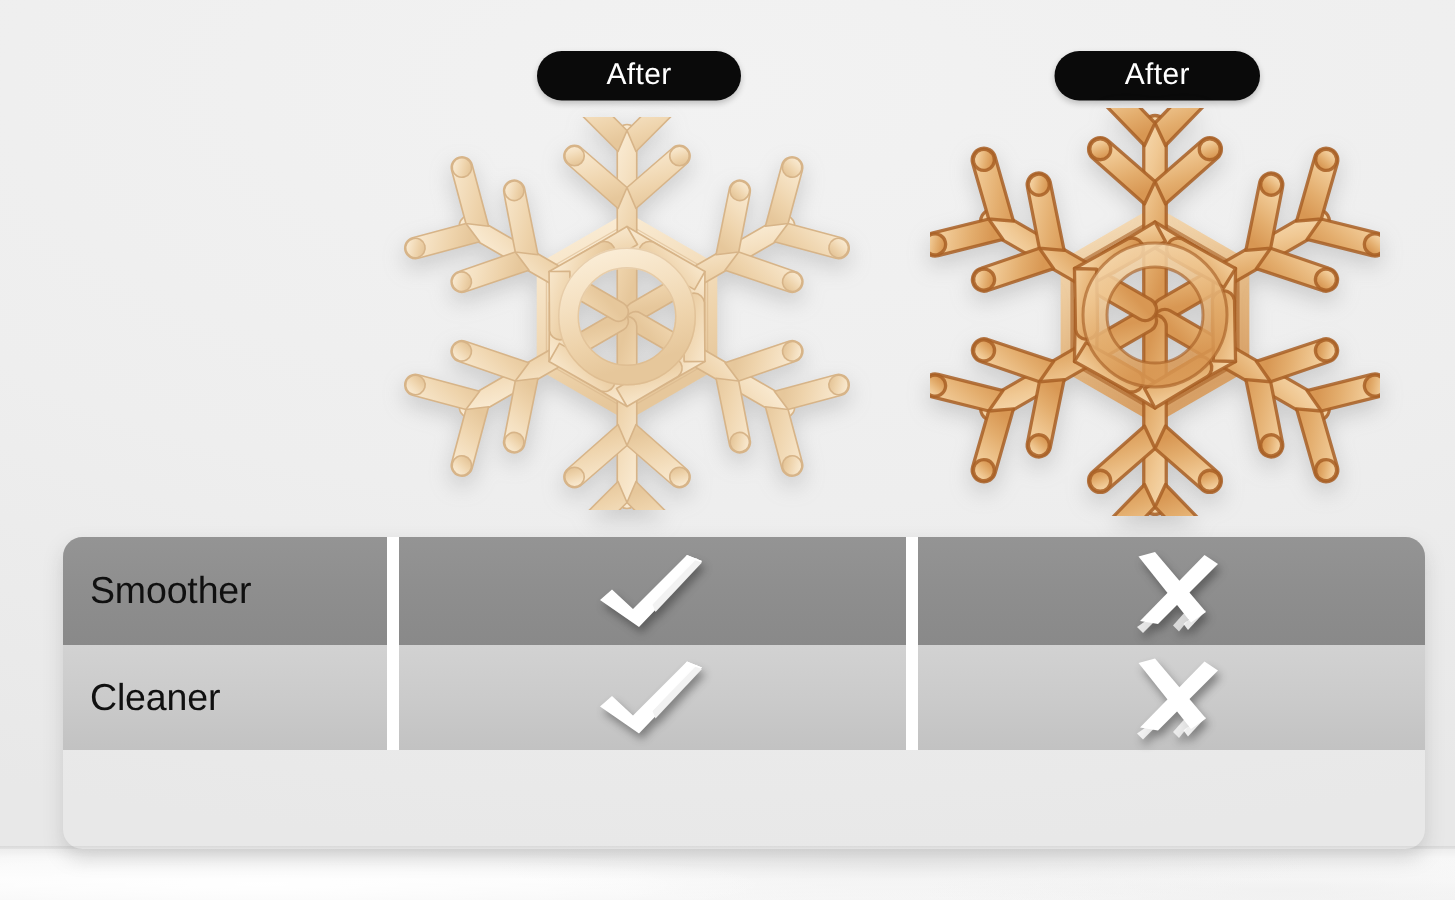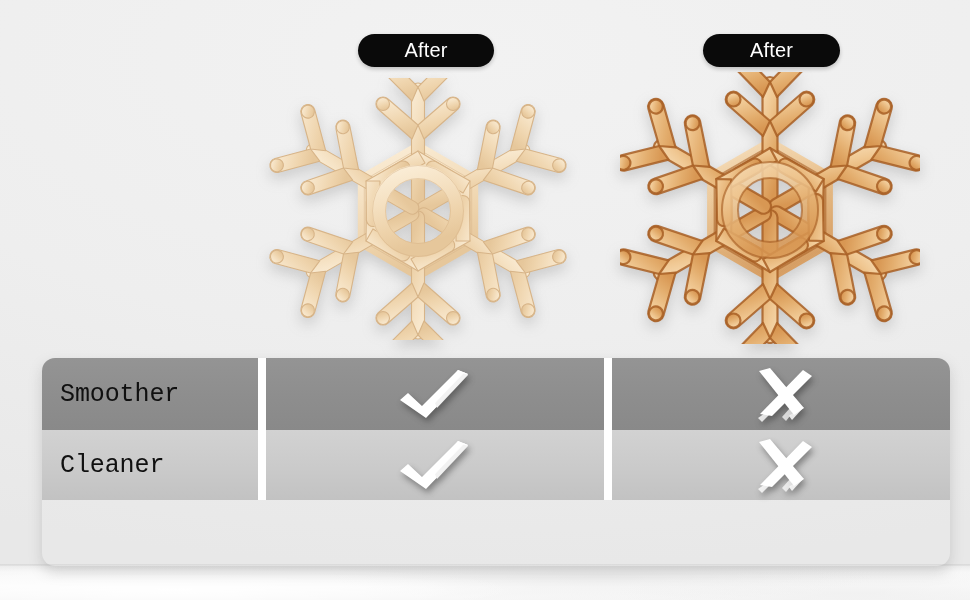--- a/index.html
+++ b/index.html
@@ -75,21 +75,20 @@
   
   #compare-table {
     position: absolute;
     left: 42px;
     top: 358px;
     width: 908px;
     height: 208px;
     border-radius: 13px;
     overflow: hidden;
     box-shadow: 0 6px 13px rgba(130,130,130,.30);
-    font-family: Liberation Mono, monospace;
   }
   .row {
     display: flex;
     width: 100%;
     position: relative;
   }
   .row.r1 { height: 72px; }
   .row.r2 { height: 70px; }
   .row.r3 { height: 66px; }
   .row.dark  { background: linear-gradient(180deg, #949494 0%, #8e8e8e 50%, #898989 100%); }

